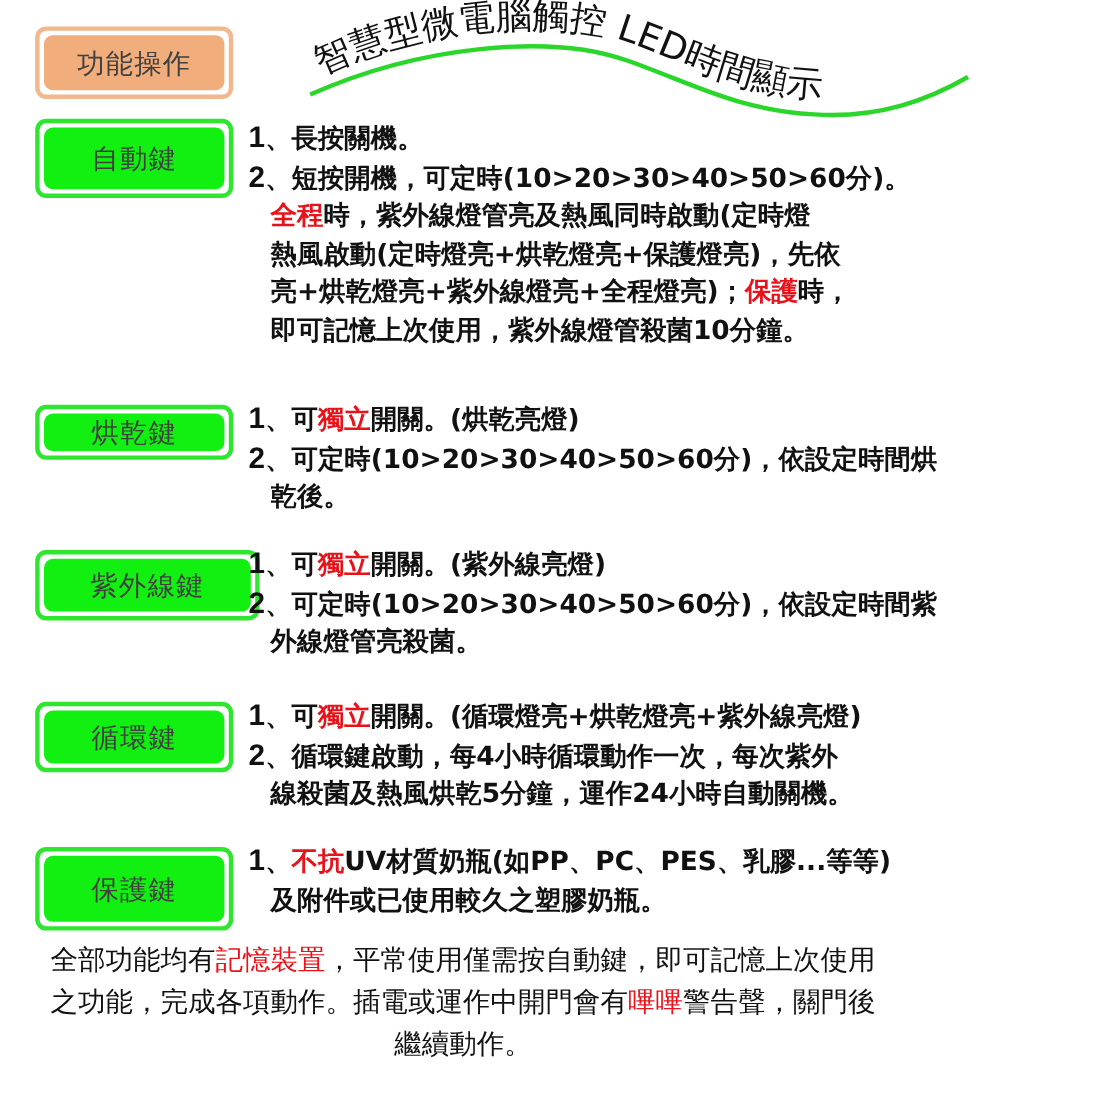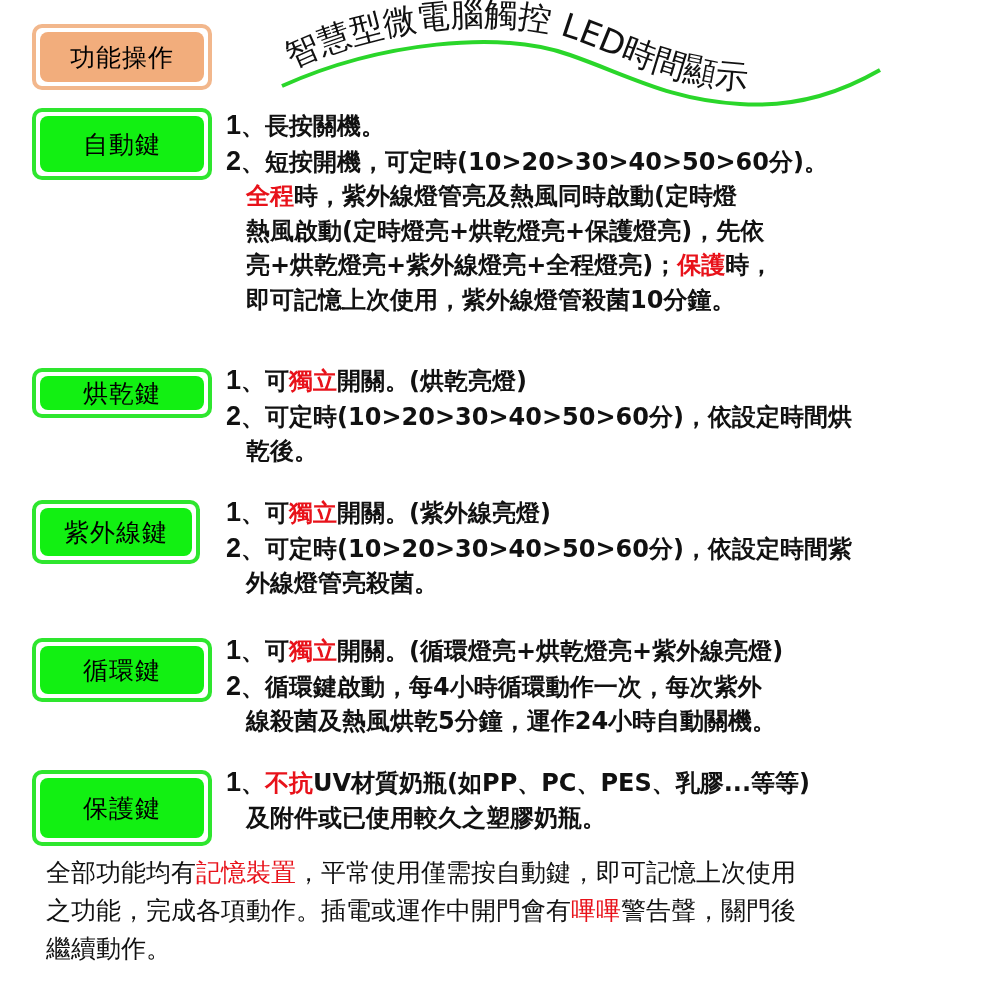--- a/index.html
+++ b/index.html
@@ -10,36 +10,36 @@
   }
   .badge {
     position: absolute; box-sizing: border-box;
     border-radius: 10px; padding: 4px;
     background: #ffffff;
   }
   .badge .inner {
     width: 100%; height: 100%; box-sizing: border-box;
     border-radius: 8px;
     display: flex; align-items: center; justify-content: center;
-    font-size: 25px; letter-spacing: 1px; color: #000000;
+    font-size: 25px; letter-spacing: 1px; color: #404040;
   }
   .badge.orange { border: 4px solid #f2b78c; }
   .badge.orange .inner { background: #f2ad7c; }
   .badge.green { border: 4px solid #2ee62e; }
   .badge.green .inner { background: #12f012; }
 
   .title-svg { position: absolute; left: 270px; top: 0; }
 
   .block { position: absolute; left: 226px; font-size: 24px; line-height: 34.5px; font-weight: bold; }
   .line { white-space: nowrap; }
   .indent { padding-left: 20px; }
   .num { font-family: "Liberation Sans", sans-serif; font-size: 27px; }
   .red { color: #e8121a; }
 
-  .footer { position: absolute; left: 46px; top: 854px; font-size: 25px; line-height: 38px; }
+  .footer { position: absolute; left: 46px; top: 854px; font-size: 25px; line-height: 38px; text-align: center; }
 </style>
 </head>
 <body>
 
 <div class="badge orange" style="left:32px; top:24px; width:180px; height:66px;">
   <div class="inner">功能操作</div>
 </div>
 
 <svg class="title-svg" width="620" height="120" viewBox="0 0 620 120">
   <path d="M12,86 C110,42 230,30 300,55 C360,76 400,100 470,104 C530,108 575,90 610,70" fill="none" stroke="#2ad62a" stroke-width="4"></path>
@@ -63,21 +63,21 @@
 
 <div class="badge green" style="left:32px; top:368px; width:180px; height:50px;">
   <div class="inner">烘乾鍵</div>
 </div>
 <div class="block" style="top:363px;">
   <div class="line"><span class="num">1</span><span>、可</span><span class="red">獨立</span><span>開關。(烘乾亮燈)</span></div>
   <div class="line"><span class="num">2</span><span>、可定時(10&gt;20&gt;30&gt;40&gt;50&gt;60分)，依設定時間烘</span></div>
   <div class="line indent"><span>乾後。</span></div>
 </div>
 
-<div class="badge green" style="left:32px; top:500px; width:168px; height:64px;">
+<div class="badge green" style="left:32px; top:500px; width:204px; height:64px;">
   <div class="inner">紫外線鍵</div>
 </div>
 <div class="block" style="top:495px;">
   <div class="line"><span class="num">1</span><span>、可</span><span class="red">獨立</span><span>開關。(紫外線亮燈)</span></div>
   <div class="line"><span class="num">2</span><span>、可定時(10&gt;20&gt;30&gt;40&gt;50&gt;60分)，依設定時間紫</span></div>
   <div class="line indent"><span>外線燈管亮殺菌。</span></div>
 </div>
 
 <div class="badge green" style="left:32px; top:638px; width:180px; height:64px;">
   <div class="inner">循環鍵</div>

